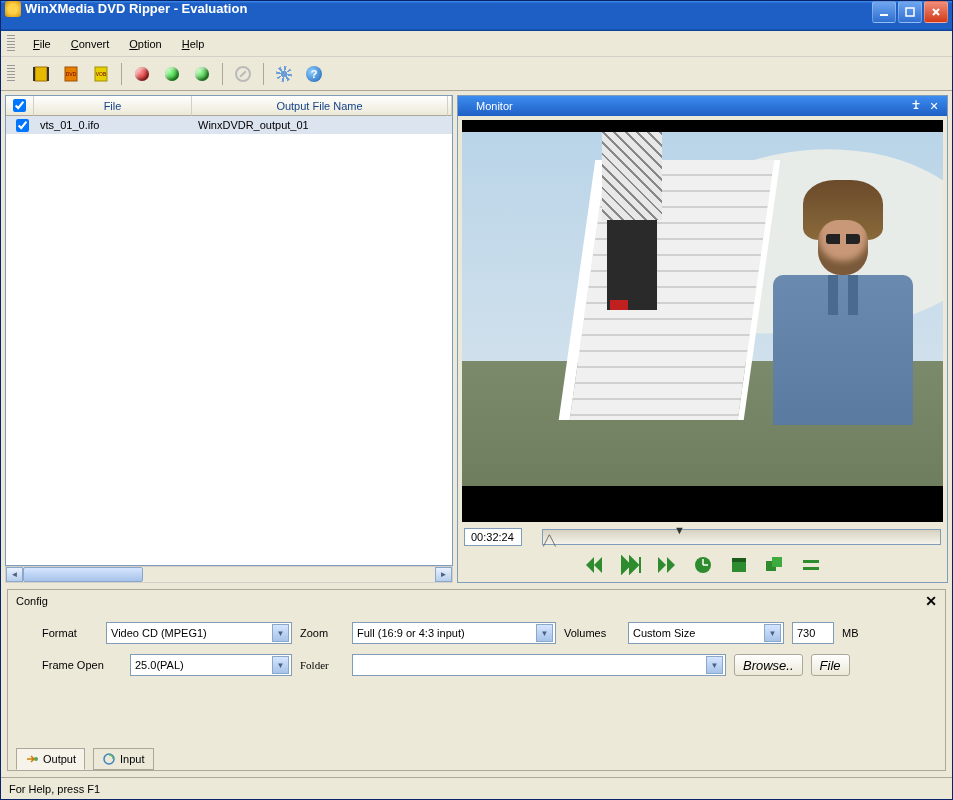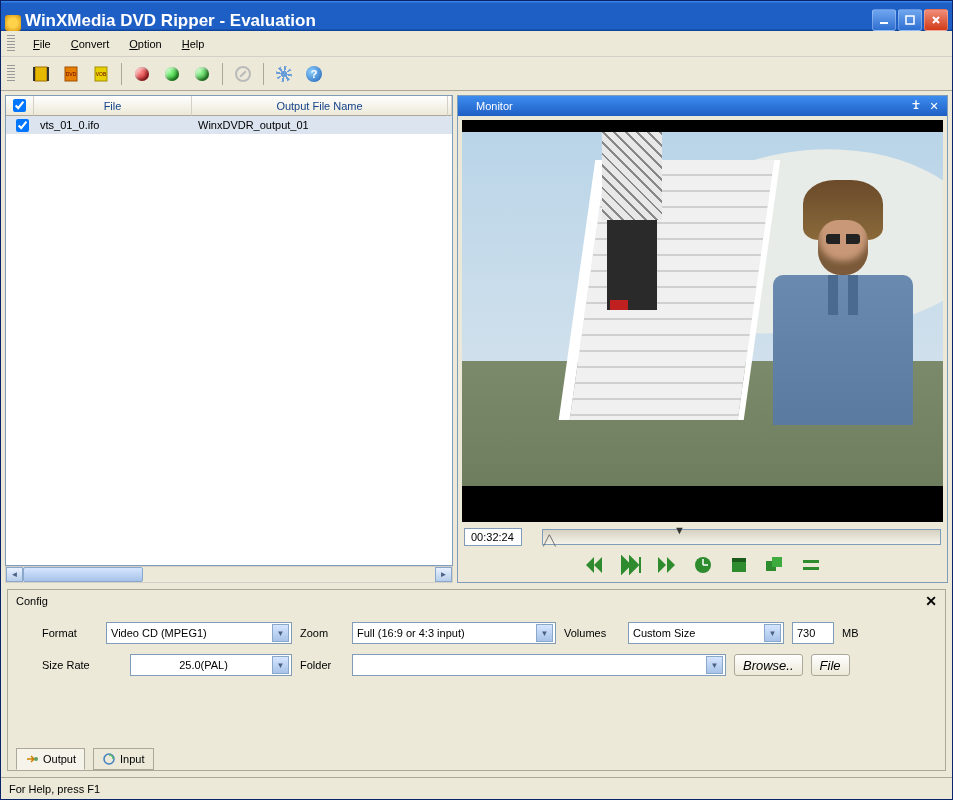--- a/index.html
+++ b/index.html
@@ -1,18 +1,18 @@
 <!DOCTYPE html>
 <html><head>
 <meta charset="utf-8">
 <style>
 * { box-sizing: border-box; margin: 0; padding: 0; }
 body { font-family: Tahoma, Arial, sans-serif; font-size: 11px; background: #ece9d8; width: 953px; height: 800px; overflow: hidden; }
 .window { width: 953px; height: 800px; border: 1px solid #0a246a; background: #ece9d8; display: flex; flex-direction: column; }
-.titlebar { height: 30px; background: linear-gradient(to bottom, #3c8cef 0%, #1e5fc5 8%, #1e5fc5 92%, #0a3d8e 100%); display: flex; align-items: flex-end; padding: 0 4px; color: white; font-size: 17px; font-weight: bold; }
+.titlebar { height: 30px; background: linear-gradient(to bottom, #3c8cef 0%, #1e5fc5 8%, #1e5fc5 92%, #0a3d8e 100%); display: flex; align-items: flex-start; padding: 0 4px; color: white; font-size: 13px; font-weight: bold; }
 .titlebar-icon { width: 16px; height: 16px; margin-right: 4px; background: radial-gradient(circle, #ffd24a 40%, #d18b00 100%); border-radius: 3px; }
 .titlebar-text { flex: 1; }
 .window-controls { display: flex; gap: 2px; }
 .wc-btn { width: 24px; height: 22px; border-radius: 3px; border: 1px solid #fff4; display: flex; align-items: center; justify-content: center; cursor: pointer; }
 .wc-min, .wc-max { background: linear-gradient(to bottom, #6fa6ef, #2f6fd1); }
 .wc-close { background: linear-gradient(to bottom, #f08d7a, #d13b17); }
 .wc-btn svg { width: 12px; height: 12px; }
 .menubar { height: 26px; background: #ece9d8; display: flex; align-items: center; padding: 0 6px; border-bottom: 1px solid #d4d0c8; }
 .grip { width: 8px; height: 18px; background: repeating-linear-gradient(to bottom, #999 0 1px, transparent 1px 3px); margin-right: 8px; }
 .menu-item { padding: 3px 10px; cursor: pointer; }
@@ -66,21 +66,21 @@
 .config-panel { border: 1px solid #aca899; margin: 2px 6px 0 6px; background: #ece9d8; height: 182px; display:flex; flex-direction:column; }
 .config-title { display: flex; align-items: center; padding: 3px 8px; font-size: 11px; }
 .config-title-text { flex: 1; }
 .config-close { cursor: pointer; font-size: 14px; font-weight: bold; }
 .config-body { padding: 10px 16px 4px 34px; flex:1; }
 .config-row { display: flex; align-items: center; gap: 8px; margin-bottom: 10px; }
 .lbl { font-size: 11px; }
 .lbl-format { width: 56px; }
 .lbl-framerate { width: 80px; }
 .lbl-zoom { width: 44px; text-align:left; }
-.lbl-folder { width: 44px; }
+.lbl-folder { width: 44px; font-family: Liberation Serif, serif; }
 .lbl-volumes { width: 56px; }
 .combo { height: 22px; background: white; border: 1px solid #7f9db9; display: flex; align-items: center; padding: 0 2px 0 4px; font-size: 11px; }
 .combo-text { flex: 1; }
 .combo-arrow { width: 17px; height: 18px; background: linear-gradient(to bottom, #d6e5ff, #a6c3e8); border: 1px solid #89a8cc; display: flex; align-items: center; justify-content: center; font-size: 8px; color: #4d6185; }
 .txt-input { height: 22px; background: white; border: 1px solid #7f9db9; padding: 0 4px; font-size: 11px; }
 .btn { height: 22px; background: linear-gradient(to bottom, #fff, #ece9d8); border: 1px solid #aca899; padding: 0 8px; font-size: 13px; cursor: pointer; border-radius: 3px; font-style: italic; }
 .config-tabs { display: flex; padding: 0 8px; gap:8px; }
 .ctab { height: 22px; border: 1px solid #aca899; padding: 2px 8px; font-size: 11px; display: flex; align-items: center; gap: 4px; background: #ece9d8; cursor: pointer; position: relative; }
 .ctab.active { background: #f5f3ea; border-bottom-color: #f5f3ea; z-index: 1; }
 .ctab-icon { width: 14px; height: 14px; }
@@ -317,23 +317,23 @@
           </div>
         <span class="lbl lbl-volumes">Volumes</span>
         <div class="combo" style="width:156px">
             <span class="combo-text">Custom Size</span>
             <span class="combo-arrow">▼</span>
           </div>
         <input class="txt-input" style="width: 42px;" value="730">
         <span class="lbl">MB</span>
       </div>
       <div class="config-row">
-        <span class="lbl lbl-framerate">Size Rate</span>
+        <span class="lbl lbl-framerate">Frame Open</span>
         <div class="combo" style="width:162px">
-            <span class="combo-text" style="text-align:center; ">25.0(PAL)</span>
+            <span class="combo-text" style="text-align:left; ">25.0(PAL)</span>
             <span class="combo-arrow">▼</span>
           </div>
         <span class="lbl lbl-folder">Folder</span>
         <div class="combo" style="width:374px">
             <span class="combo-text"></span>
             <span class="combo-arrow">▼</span>
           </div>
         <button class="btn">Browse..</button>
         <button class="btn">File</button>
       </div>

